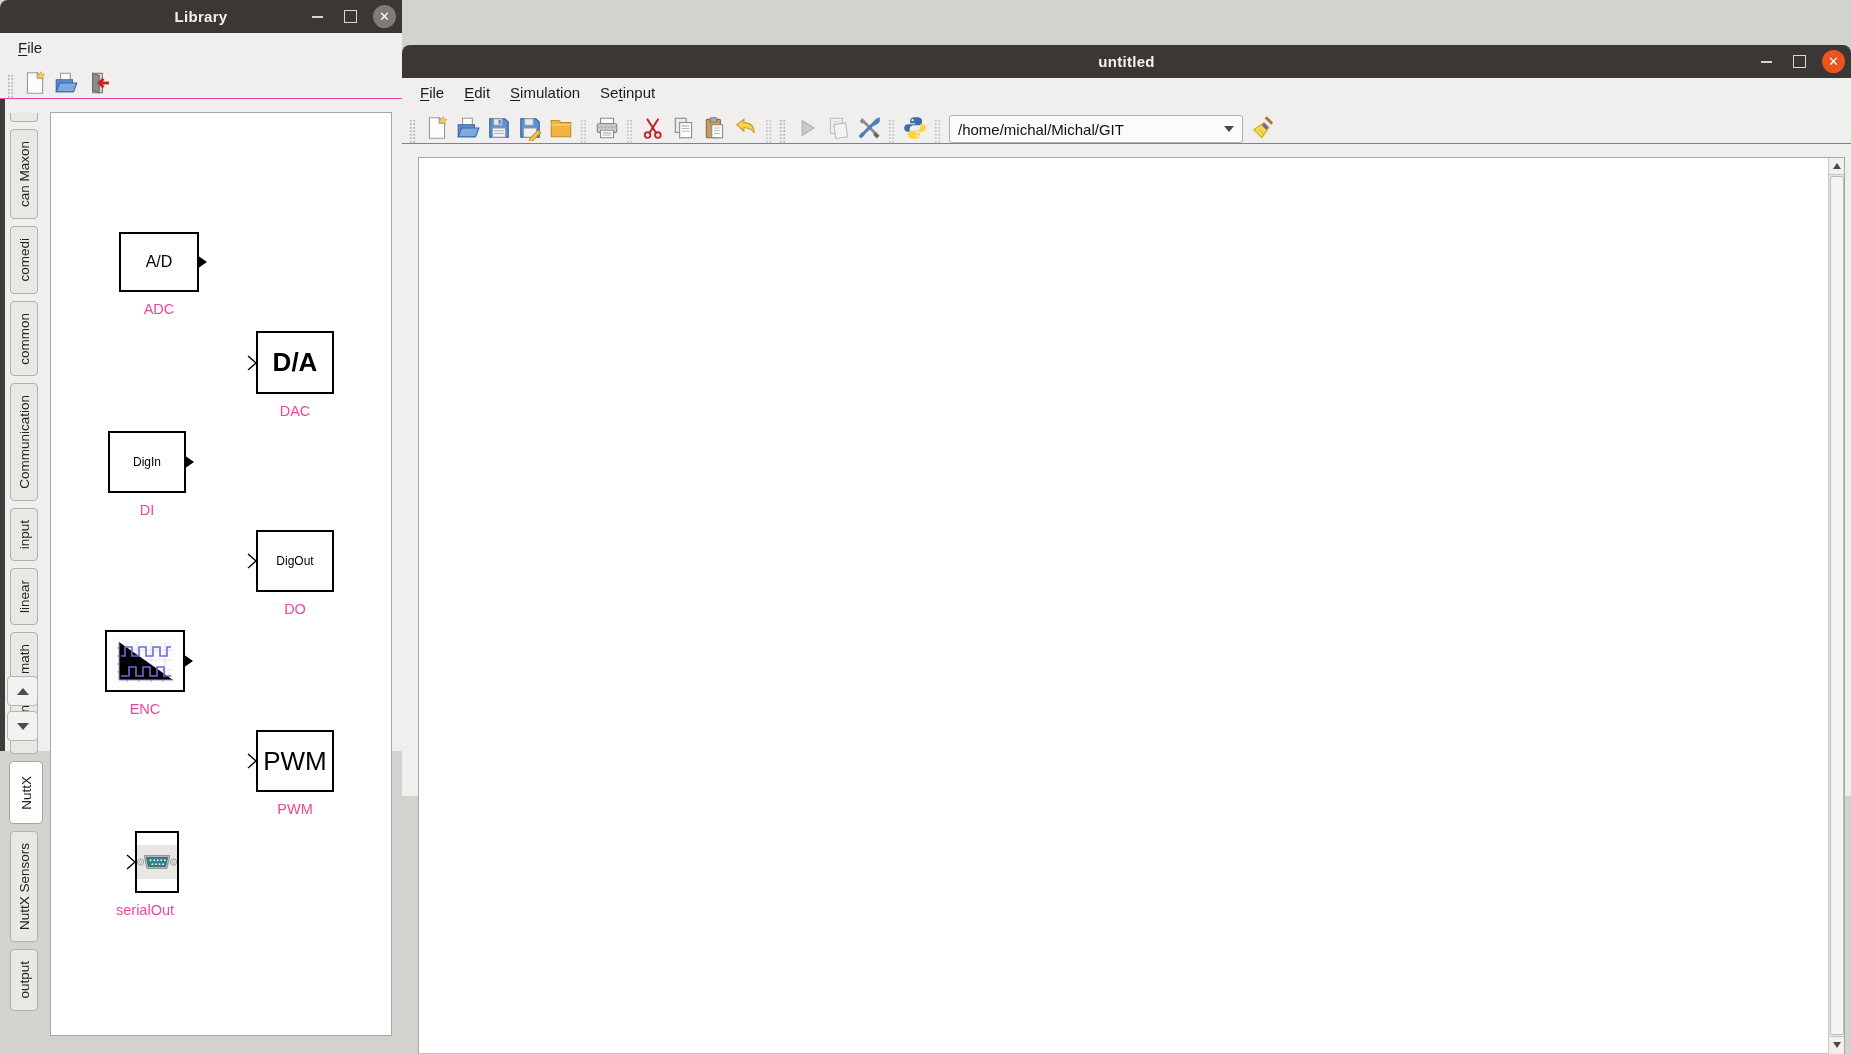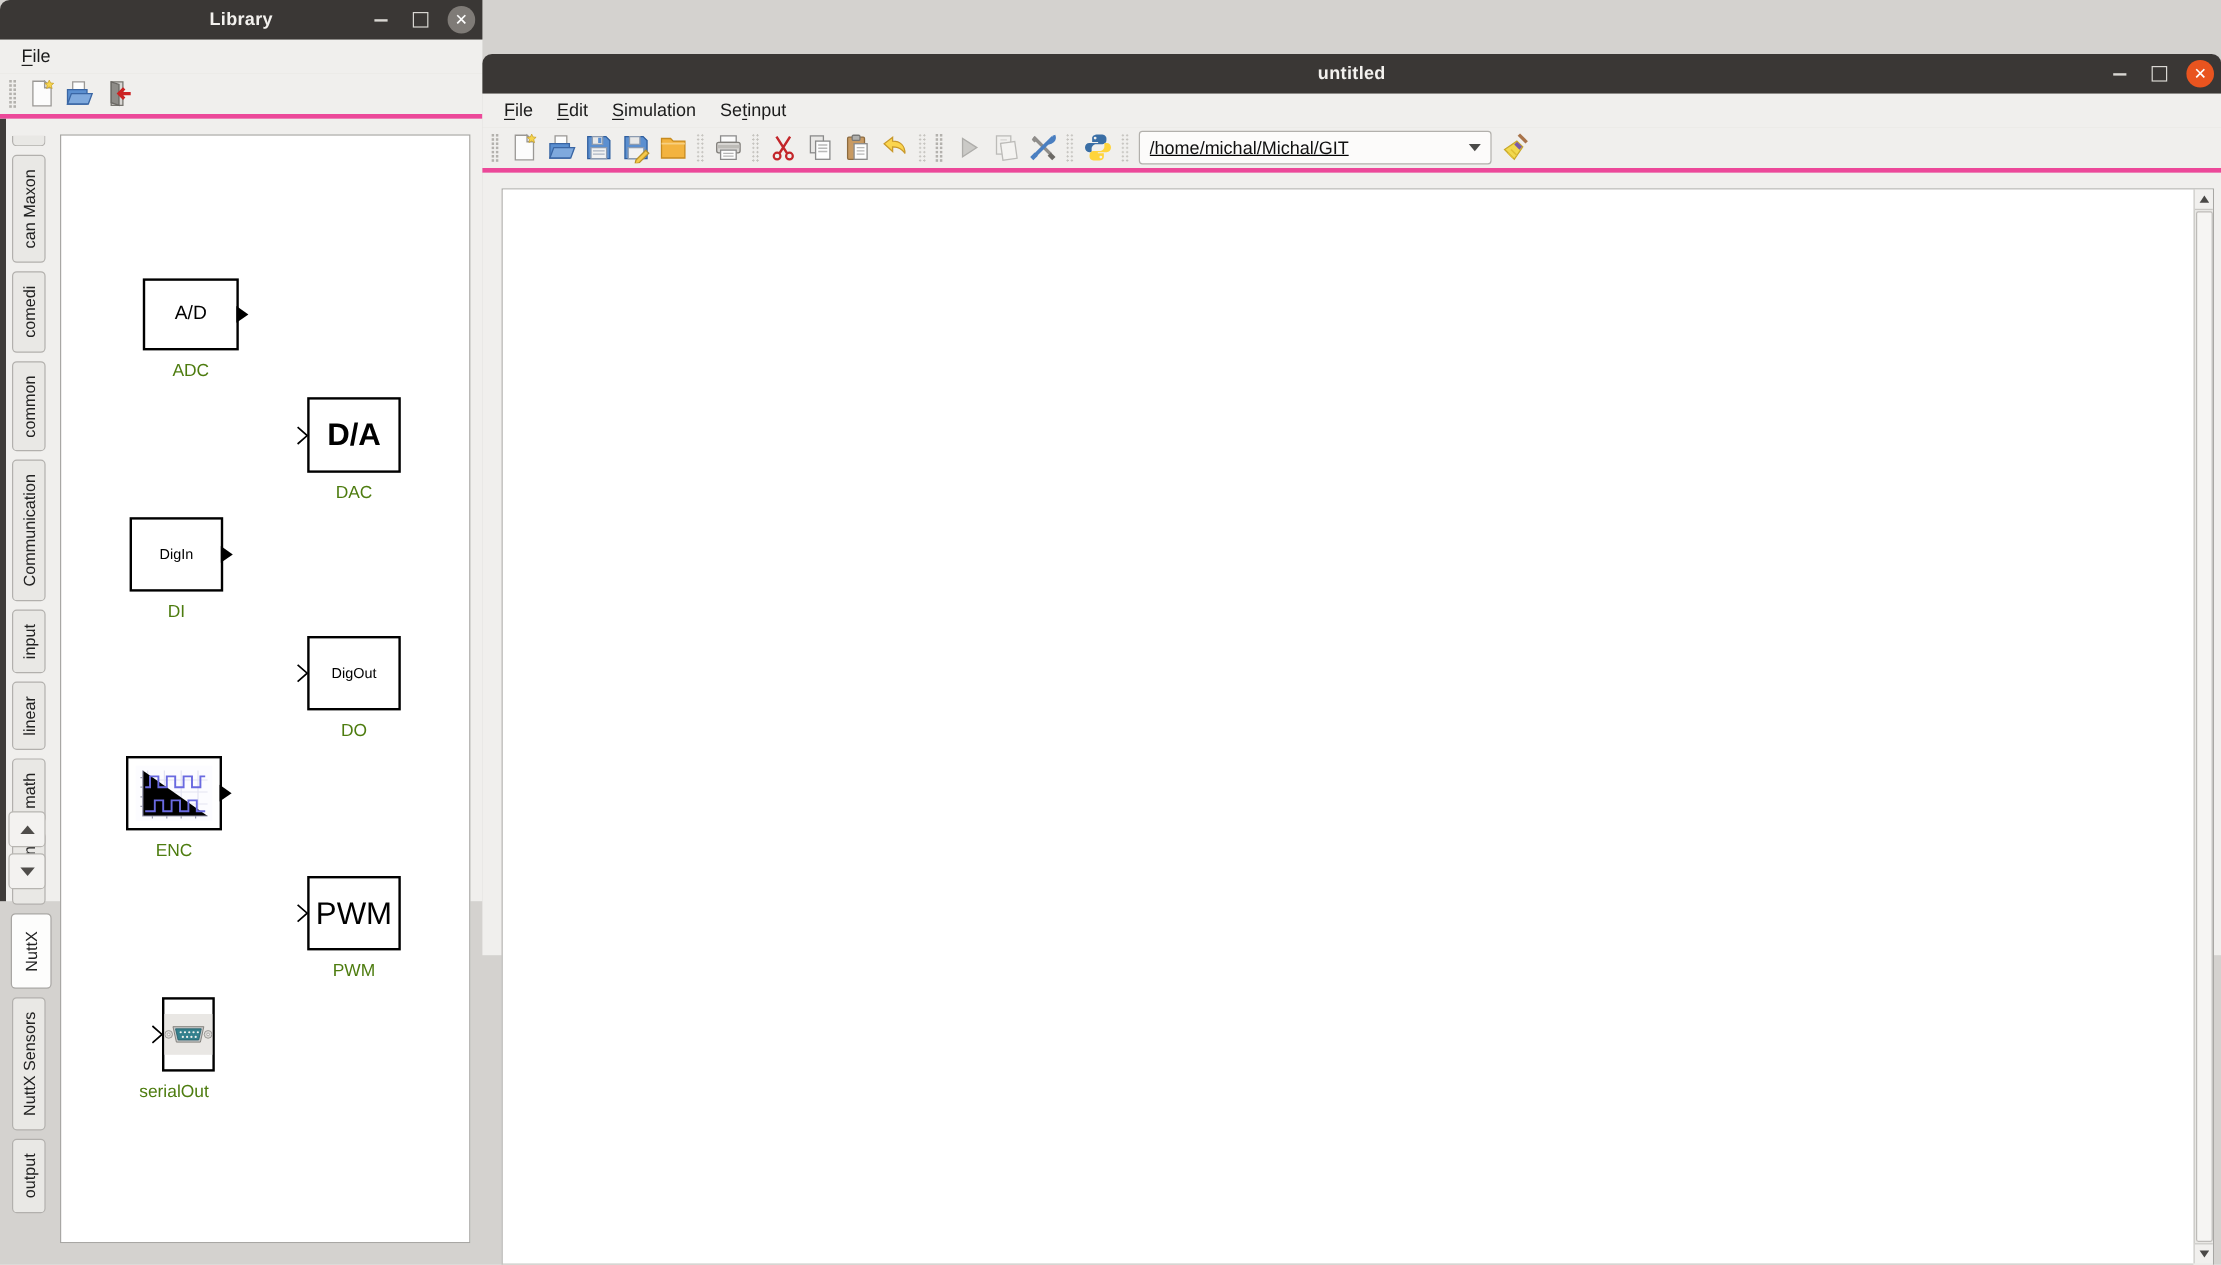--- a/index.html
+++ b/index.html
@@ -22,21 +22,21 @@
   .ctrl-close { width:23px; height:23px; border-radius:50%; color:#fff; font-size:13px; line-height:1; }
   .ctrl-close.gray { background:#7f7b77; }
   .ctrl-close.orange { background:#e9541f; }
 
   
   .menubar { height:28px; background:#f0efed; display:flex; align-items:center; padding-left:8px; font-size:15px; color:#1c1c1c; }
   .menu-item { padding:3px 10px; white-space:nowrap; }
   .menu-item .accel { text-decoration:underline; text-underline-offset:2px; }
 
   
-  .toolbar { height:38px; background:#f0efed; border-bottom:4px solid #ec4899; display:flex; align-items:center; padding-left:4px;text-decoration:underline; }
+  .toolbar { height:38px; background:#f0efed; border-bottom:1px solid #ec4899; display:flex; align-items:flex-end; padding-left:4px; }
   .tb-handle { width:7px; height:24px; margin:0 5px 0 3px;
     background-image:radial-gradient(#b3b1ad 1px, transparent 1.1px); background-size:3.5px 3.5px; }
   .tb-sep { width:7px; height:24px; margin:0 4px;
     background-image:radial-gradient(#c4c2be 0.8px, transparent 1px); background-size:3.5px 3.5px; }
   .tb-btn { width:31px; height:31px; display:flex; align-items:center; justify-content:center; border-radius:3px; }
   .tb-btn svg { width:26px; height:26px; }
 
   
   .combo { width:294px; height:28px; background:#fcfbfa; border:1px solid #b2b0ac; border-radius:3px;
     display:flex; align-items:center; margin:0 4px; padding:0 8px; font-size:15px; color:#111; }
@@ -59,21 +59,21 @@
     display:flex; align-items:center; justify-content:center; }
   .tri-up { width:0; height:0; border-left:6px solid transparent; border-right:6px solid transparent; border-bottom:7px solid #4f4d4a; }
   .tri-down { width:0; height:0; border-left:6px solid transparent; border-right:6px solid transparent; border-top:7px solid #4f4d4a; }
 
   
   .lib-canvas { position:absolute; left:50px; top:13px; width:342px; height:924px; background:#fff; border:1px solid #a8a7a4; }
   .block { position:absolute; }
   .block-rect { position:relative; width:100%; height:100%; border:2px solid #000; background:#fff;
     display:flex; align-items:center; justify-content:center; color:#000; }
   .block-label { position:absolute; top:100%; margin-top:9px; left:50%; transform:translateX(-50%);
-    white-space:nowrap; font-size:14.5px; color:#4d7c0f; }
+    white-space:nowrap; font-size:14.5px; color:#ec4899; }
   .port-out { position:absolute; right:-10px; top:50%; transform:translateY(-50%); width:0; height:0;
     border-left:10px solid #000; border-top:7px solid transparent; border-bottom:7px solid transparent; }
   .port-in { position:absolute; left:-11px; top:50%; transform:translateY(-50%); }
   .t-md { font-size:12px; }
   .t-big { font-size:26px; font-weight:bold;justify-content:center; }
   .t-pwm { font-size:26px; font-weight:500; }
 
   
   .scrollarea { position:absolute; left:16px; top:13px; width:1427px; height:914px; border:1px solid #a8a7a4;
     display:grid; grid-template-columns:1fr 16px; grid-template-rows:1fr 17px; background:#fff; }

